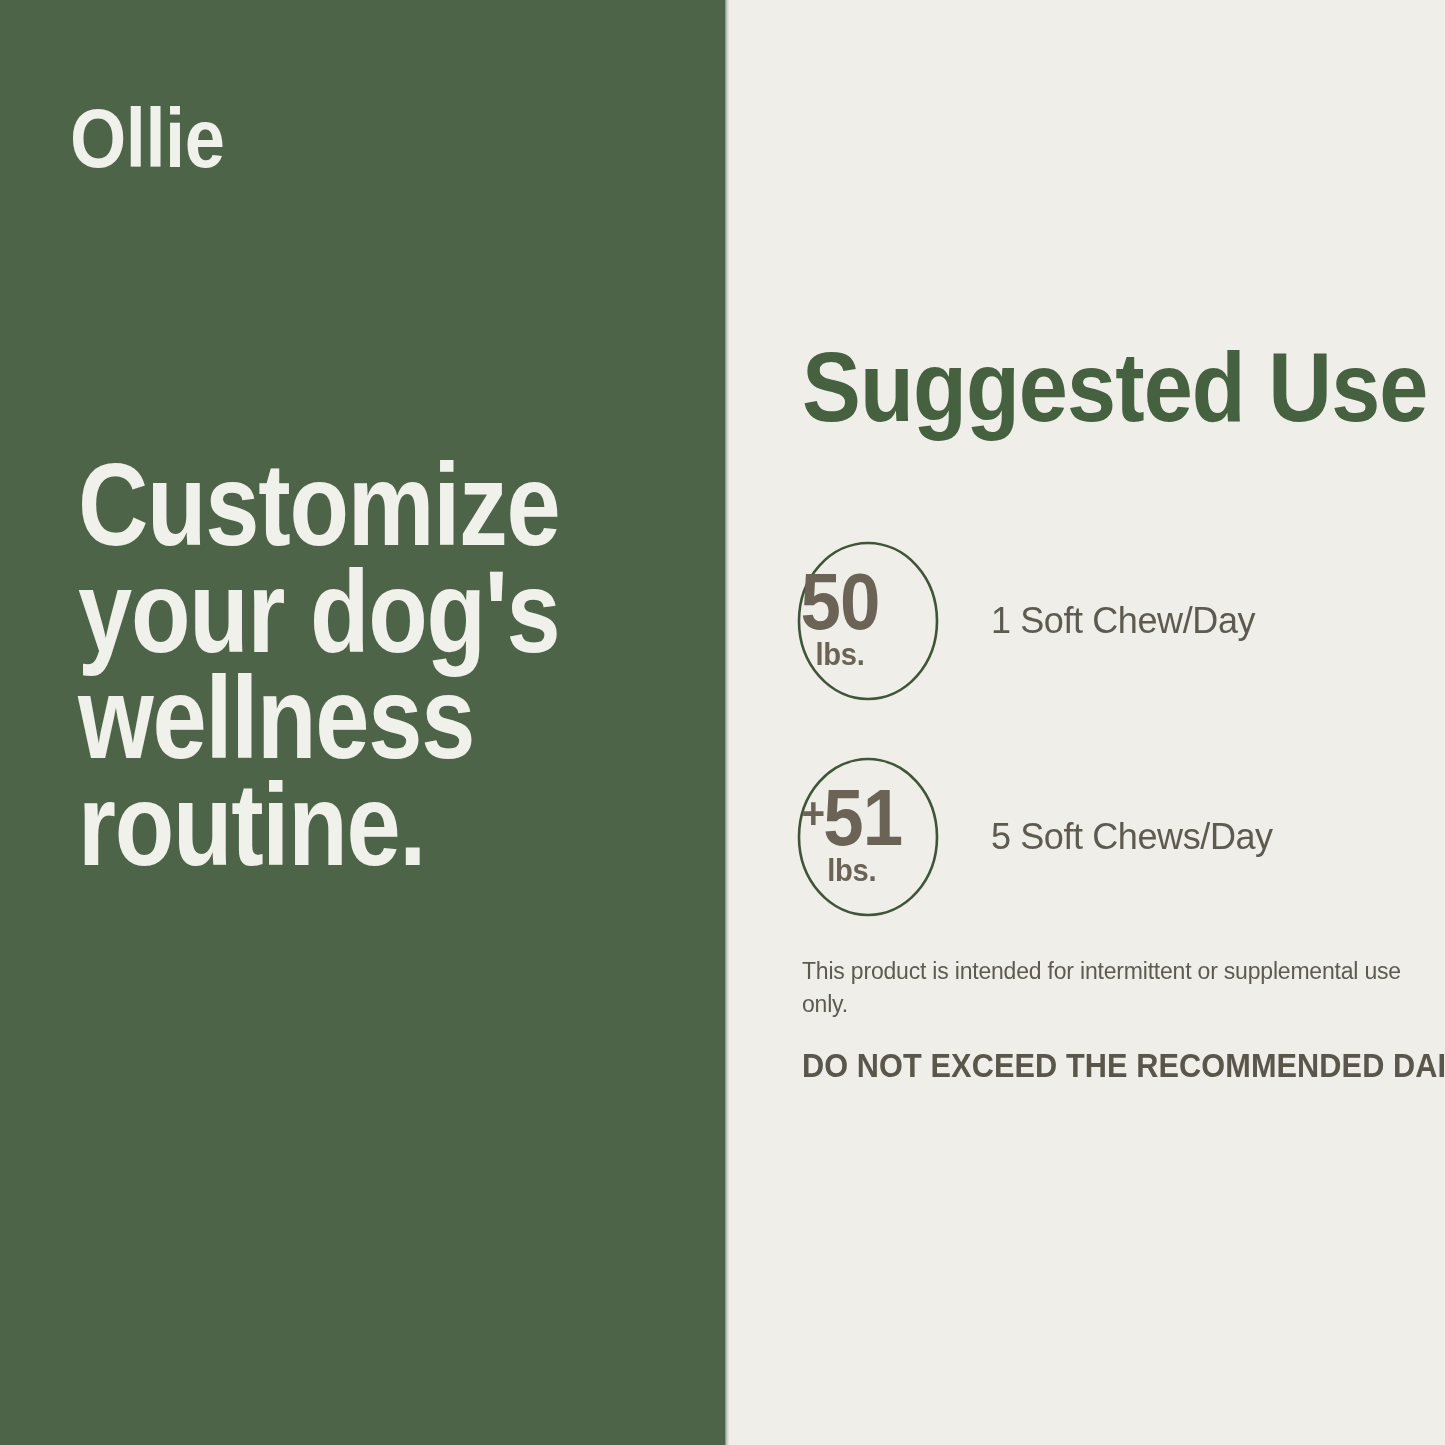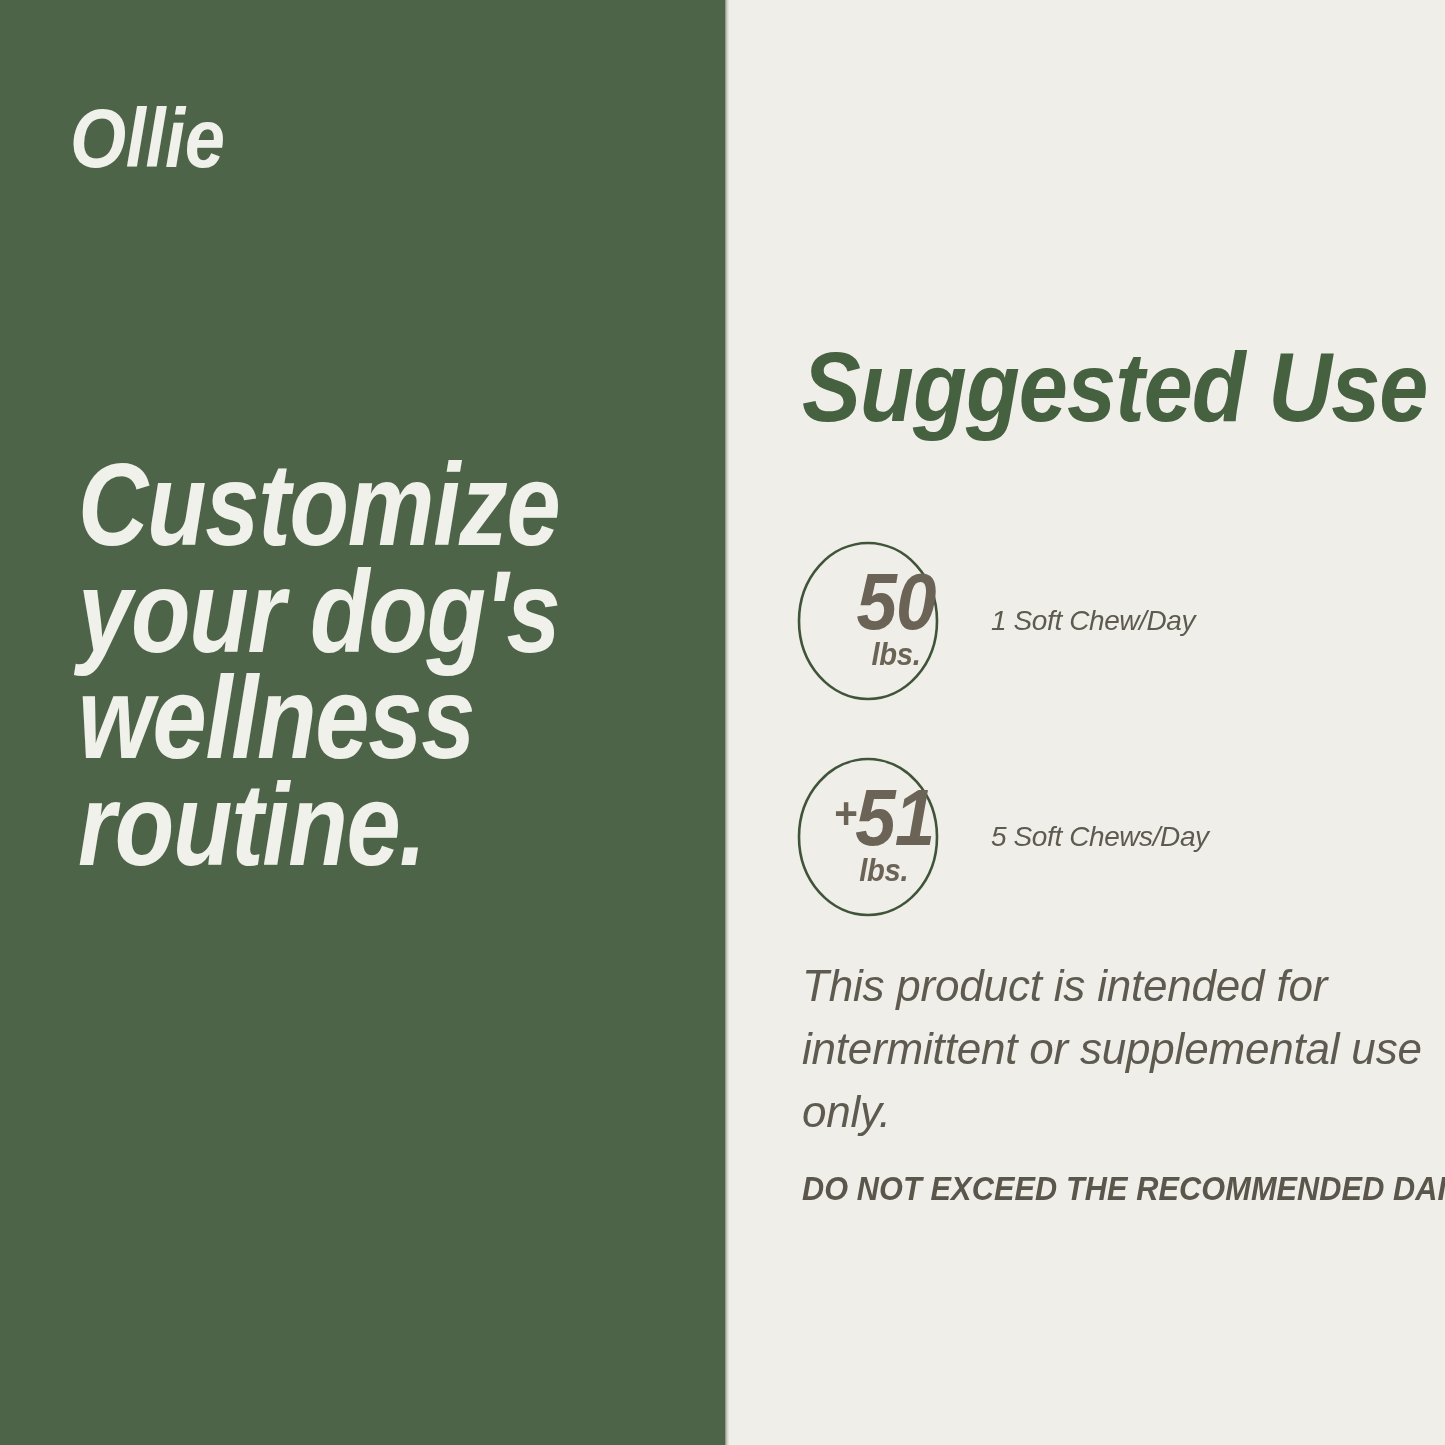--- a/index.html
+++ b/index.html
@@ -12,21 +12,20 @@
     font-family: "Liberation Sans", sans-serif;
     background: #EFEEE9;
     overflow: hidden;
   }
   .poster {
     position: relative;
     width: 1445px;
     height: 1445px;
     display: flex;
     background: #EFEEE9;
-    font-style: italic;
   }
 
   
   .left-panel {
     position: relative;
     width: 725px;
     height: 1445px;
     background: #4E6449;
     flex: 0 0 725px;
     box-sizing: border-box;
@@ -107,21 +106,21 @@
     height: 162px;
     margin-bottom: 54px;
   }
   .badge {
     position: relative;
     flex: 0 0 auto;
     width: 142px;
     height: 160px;
     display: flex;
     align-items: center;
-    justify-content: flex-end;
+    justify-content: flex-start;
   }
   .badge-ring {
     position: absolute;
     left: 0; top: 0;
     width: 100%;
     height: 100%;
   }
   .badge-ring ellipse {
     fill: none;
     stroke: #3F5439;
@@ -156,37 +155,37 @@
     font-weight: 700;
     font-size: 31px;
     line-height: 1;
     letter-spacing: -0.3px;
     transform: scaleX(0.94);
   }
   .dose-label {
     margin-left: 52px;
     font-family: "Liberation Sans", sans-serif;
     font-weight: 400;
-    font-size: 28px;
+    font-size: 36px;
     line-height: 1.1;
     letter-spacing: -0.4px;
     color: #5E5A50;
     white-space: nowrap;
   }
 
   .fineprint {
     position: absolute;
     left: 77px;
     top: 955px;
     width: 640px;
   }
   .fineprint-body {
     font-family: "Liberation Sans", sans-serif;
     font-weight: 400;
-    font-size: 44px;
+    font-size: 23px;
     line-height: 1.43;
     letter-spacing: -0.2px;
     color: #5E5A50;
     margin: 0;
   }
   .fineprint-warning {
     margin-top: 27px;
     font-family: "Liberation Sans Narrow", "Liberation Sans", sans-serif;
     font-weight: 700;
     font-size: 33px;

